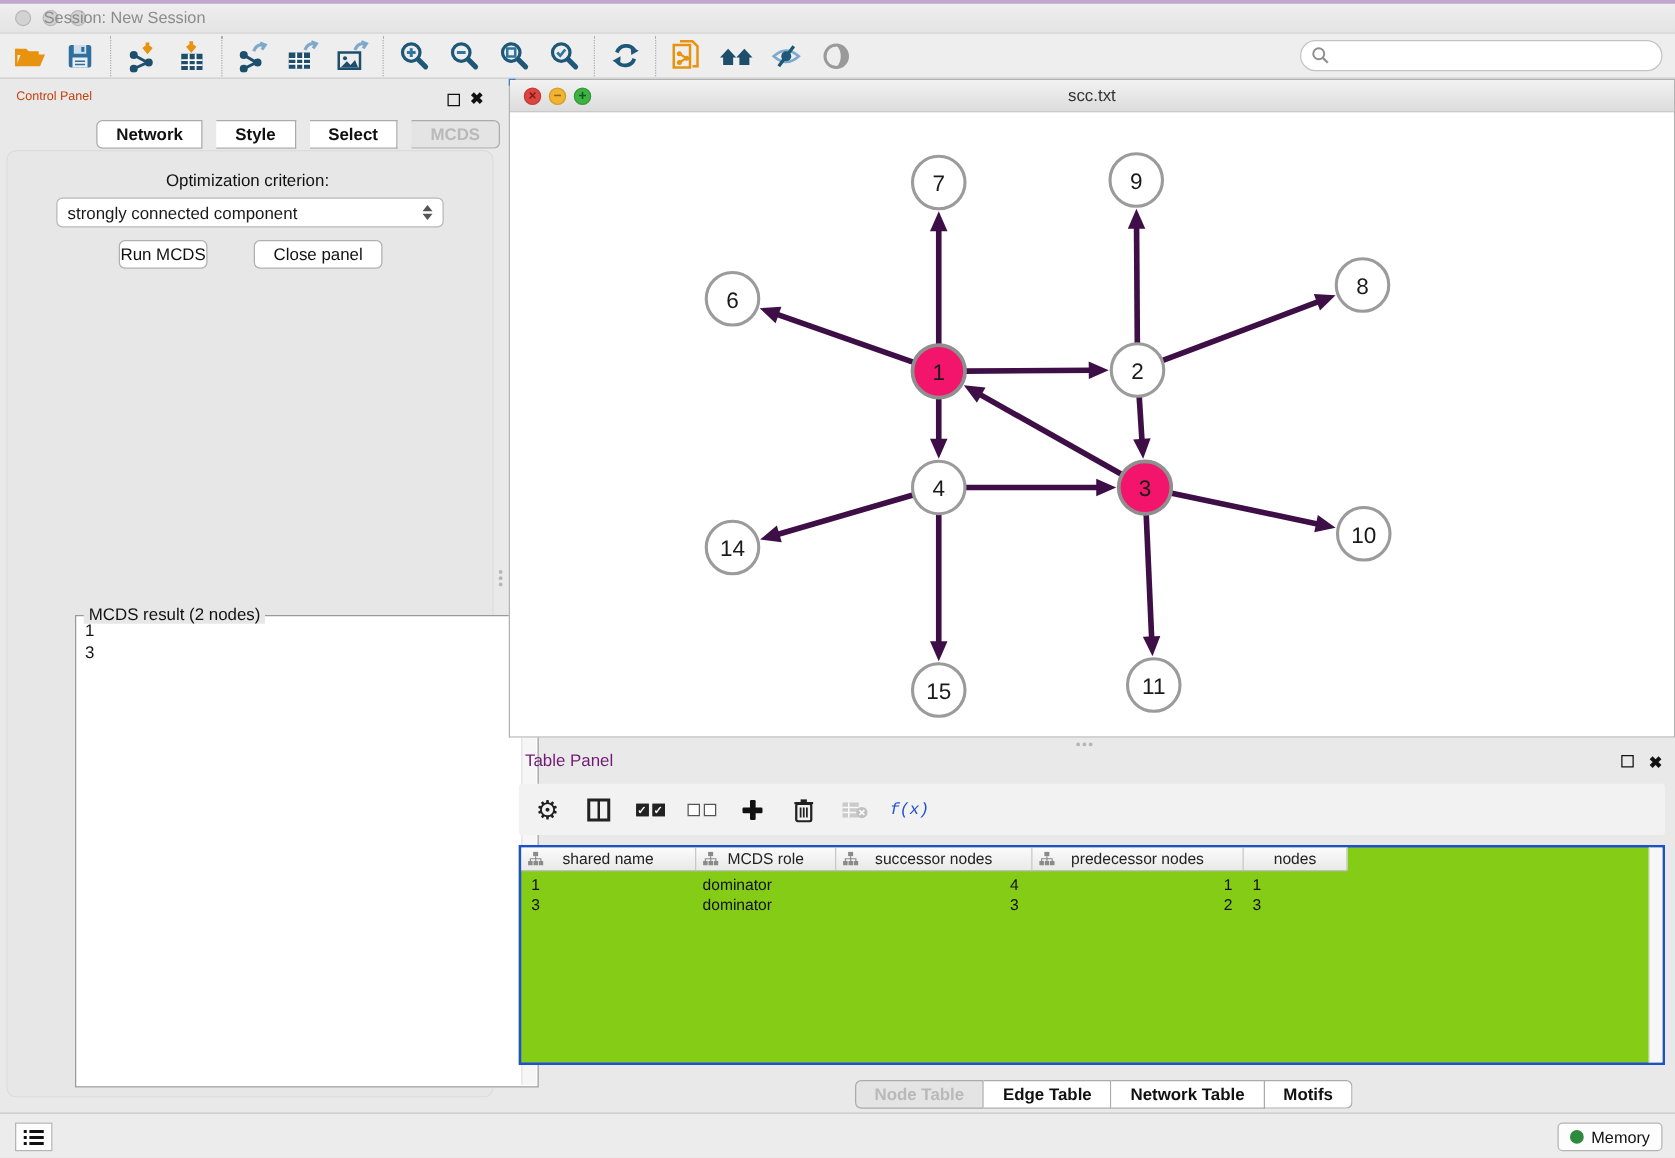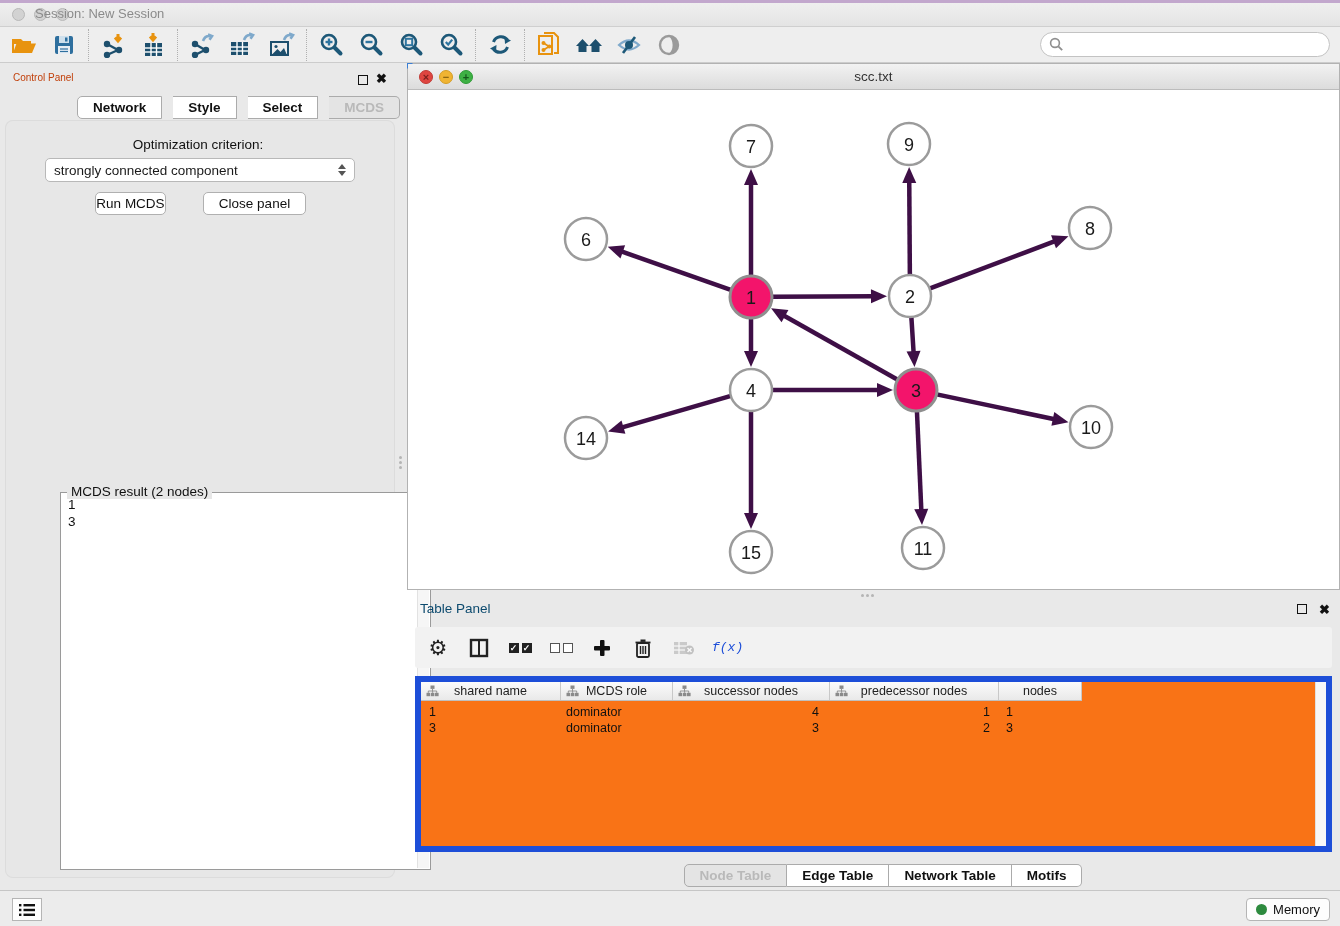--- a/index.html
+++ b/index.html
@@ -67,33 +67,33 @@
     font-size:11px; font-weight:bold; line-height:13px; }
   .traffic.red { left:11px; background:#df4540; border:1px solid #c03b36; color:#7c201d; }
   .traffic.yel { left:31px; background:#f0b432; border:1px solid #d49d26; color:#8a6510; }
   .traffic.grn { left:51px; background:#3eb144; border:1px solid #2f9a36; color:#14581b; }
   .canvas { position:absolute; top:26px; left:0; right:0; bottom:0; background:#fff; }
   .drop-ind { position:absolute; top:-1px; left:-1px; width:0; height:0;
     border-top:6px solid #3b7fd4; border-right:6px solid transparent; }
 
   
   .tp-header { position:absolute; top:595px; left:407px; right:0; height:28px; }
-  .tp-header .ph-title { position:absolute; left:13px; top:6px; font-size:13.5px; color:#0c4a6e; }
+  .tp-header .ph-title { position:absolute; left:13px; top:6px; font-size:13.5px; color:#701a75; }
   .ph-controls { position:absolute; right:10px; top:7px; display:flex; gap:12px; align-items:center; }
   .tp-toolbar { position:absolute; top:627px; left:415px; right:8px; height:41px;
     background:#f2f2f2; border-radius:3px; display:flex; align-items:center; padding-left:10px; gap:15px; }
   .tp-tbtn { height:30px; min-width:26px; display:flex; align-items:center; justify-content:center; }
   .gear-glyph { font-size:21px; color:#222; font-family:"DejaVu Sans",sans-serif; }
   .fx { font-family:Liberation Mono, monospace; font-style:italic; font-size:13px; color:#1d4ed8; }
   .chkpair { display:flex; gap:3px; }
   .chk { width:10px; height:10px; border:1.5px solid #222; background:#222; color:#fff; font-size:9px;
     line-height:9px; text-align:center; font-weight:bold; }
   .chk.empty { background:#fff; border-color:#555; color:transparent; }
 
-  .ttable { position:absolute; top:676px; left:415px; right:8px; bottom:74px; background:#f97316; border:6px solid #1d4ed8; }
+  .ttable { position:absolute; top:676px; left:415px; right:8px; bottom:74px; background:#84cc16; border:2px solid #1d4ed8; }
   .thead { position:absolute; top:0; left:0; height:19px; display:flex;
     background:linear-gradient(#fbfbfb,#e9e9e9); border-bottom:1px solid #bfbfbf; }
   .th { position:relative; display:flex; align-items:center; justify-content:center;
     border-right:1px solid #c8c8c8; font-size:12.5px; color:#222; }
   .th .treeic { position:absolute; left:5px; top:3px; }
   .trow { position:absolute; left:0; height:16px; display:flex; font-size:12.5px; color:#111; }
   .td { overflow:hidden; white-space:nowrap; }
   .tscroll { position:absolute; top:0; right:0; bottom:0; width:11px; background:#f7f7f7; border-left:1px solid #e0e0e0; }
 
   .tp-tabs { position:absolute; top:864px; left:426px; right:0; display:flex; justify-content:center; }

